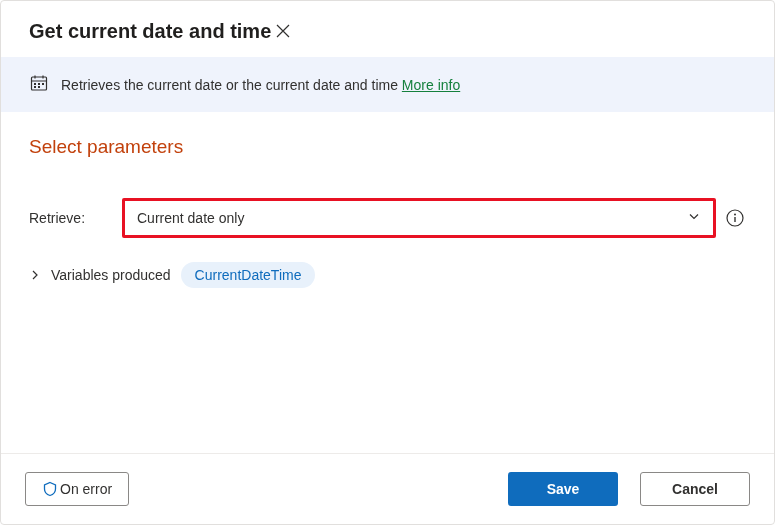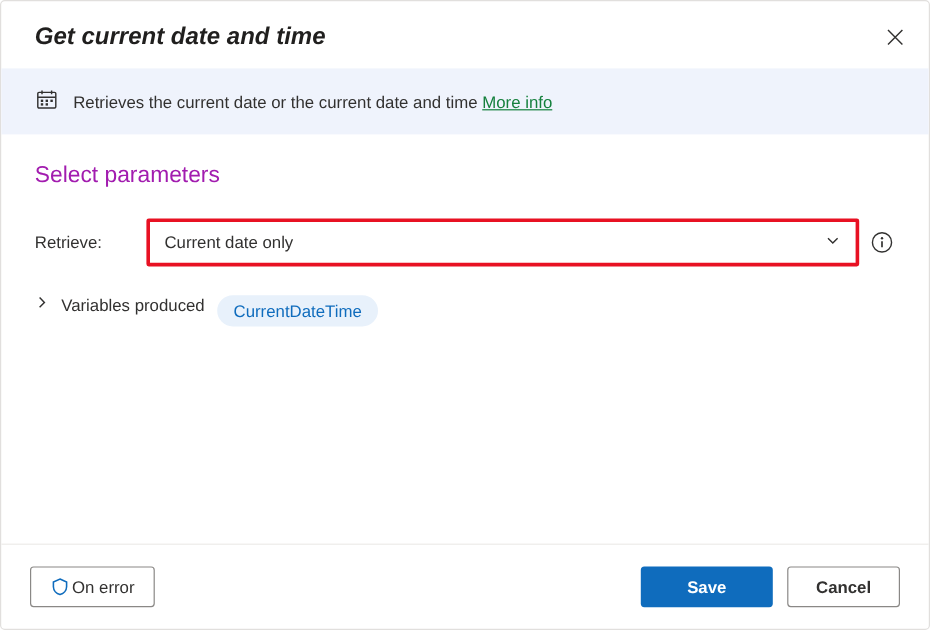--- a/index.html
+++ b/index.html
@@ -18,23 +18,22 @@
       height: 525px;
       border: 1px solid #e1dfdd;
       border-radius: 4px;
       display: flex;
       flex-direction: column;
       overflow: hidden;
     }
     .header {
       display: flex;
       align-items: center;
-      justify-content: space-between;
+      justify-content: flex-start;
       padding: 18px 16px 14px 28px;
-      font-style: italic;
     }
     .header-title {
       font-size: 20px;
       font-weight: 600;
       color: #201f1e;
     }
     .close-btn {
       background: none;
       border: none;
       cursor: pointer;
@@ -59,22 +58,22 @@
       text-decoration: underline;
       cursor: pointer;
     }
     .content {
       flex: 1;
       padding: 24px 28px;
     }
     .section-title {
       font-size: 19px;
       font-weight: 400;
-      color: #a21caf;
-      margin-bottom: 24px;
+      color: #c2410c;
+      margin-bottom: 40px;
     }
     .field-row {
       display: flex;
       align-items: center;
       margin-bottom: 24px;
       gap: 8px;
     }
     .field-label {
       width: 85px;
       font-size: 14px;
@@ -114,21 +113,21 @@
       border: none;
       background: none;
       cursor: pointer;
       display: flex;
       align-items: center;
       justify-content: center;
       flex-shrink: 0;
     }
     .variables-row {
       display: flex;
-      align-items: flex-start;
+      align-items: center;
       gap: 10px;
       margin-top: 8px;
     }
     .expand-icon {
       display: flex;
       align-items: center;
     }
     .variables-label {
       font-size: 14px;
       color: #323130;
@@ -174,24 +173,25 @@
       font-size: 14px;
       font-weight: 600;
       cursor: pointer;
     }
     .cancel-btn {
       background: #fff;
       color: #323130;
       border: 1px solid #8a8886;
       border-radius: 3px;
       padding: 8px 0;
-      width: 94px;
+      width: 110px;
       font-size: 14px;
       font-weight: 600;
       cursor: pointer;
+      margin-left: 10px;
     }
   </style>
 </head>
 <body>
 
 <div class="dialog">
   <div class="header">
     <div class="header-title">Get current date and time</div>
     <button class="close-btn">
       <svg width="16" height="16" viewBox="0 0 16 16">

